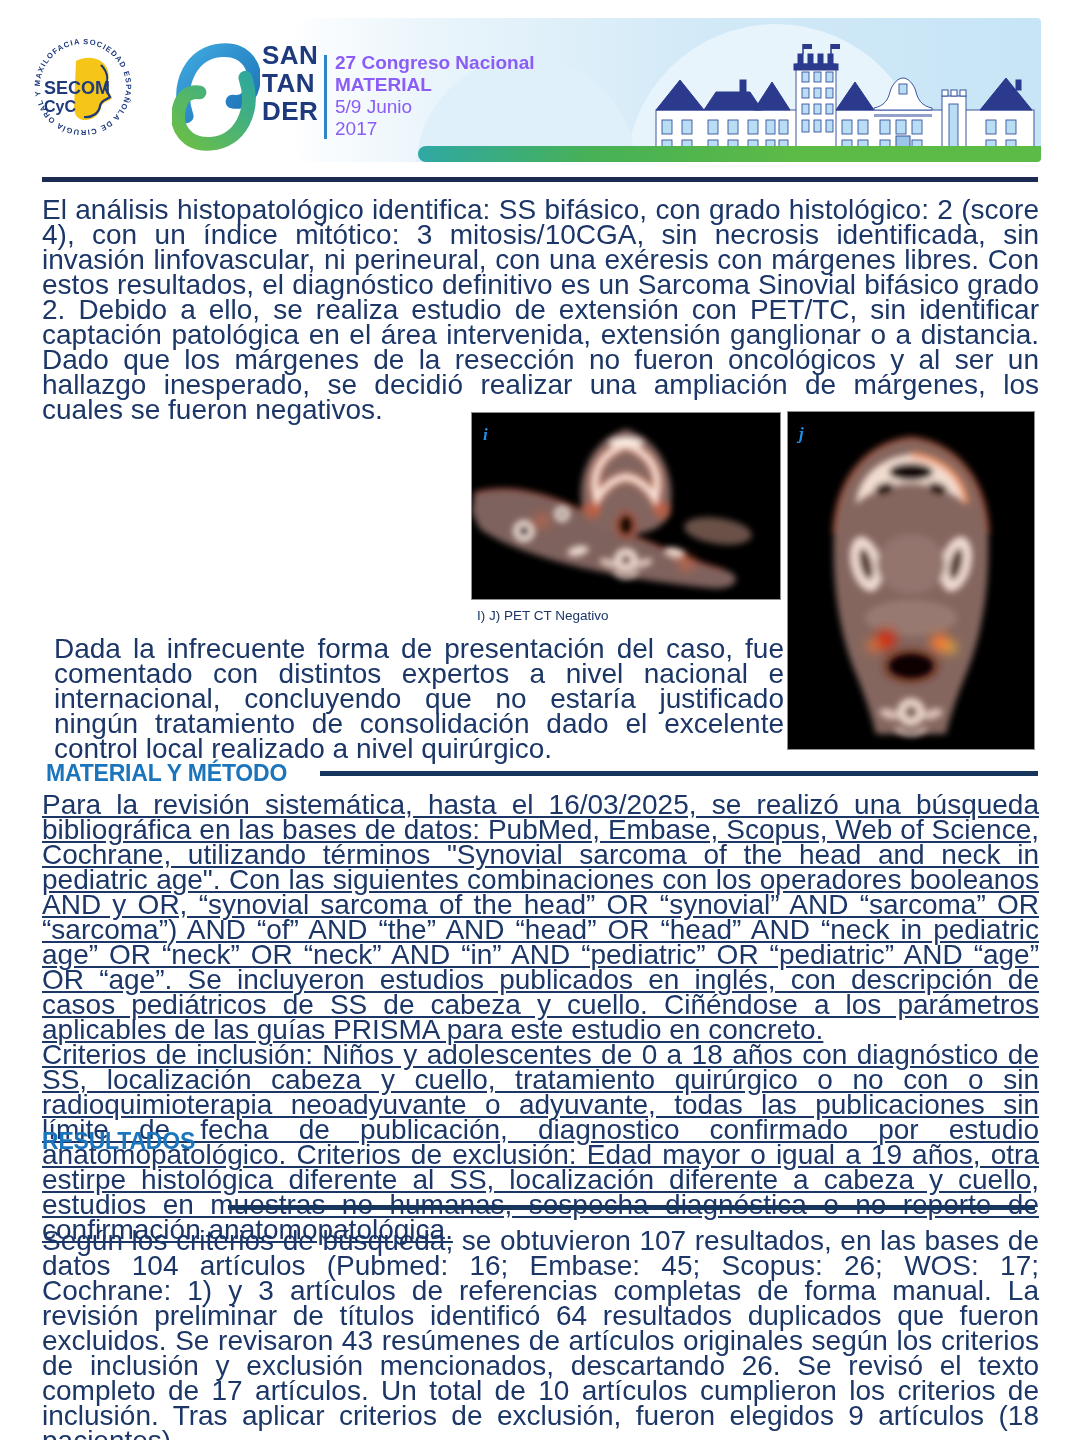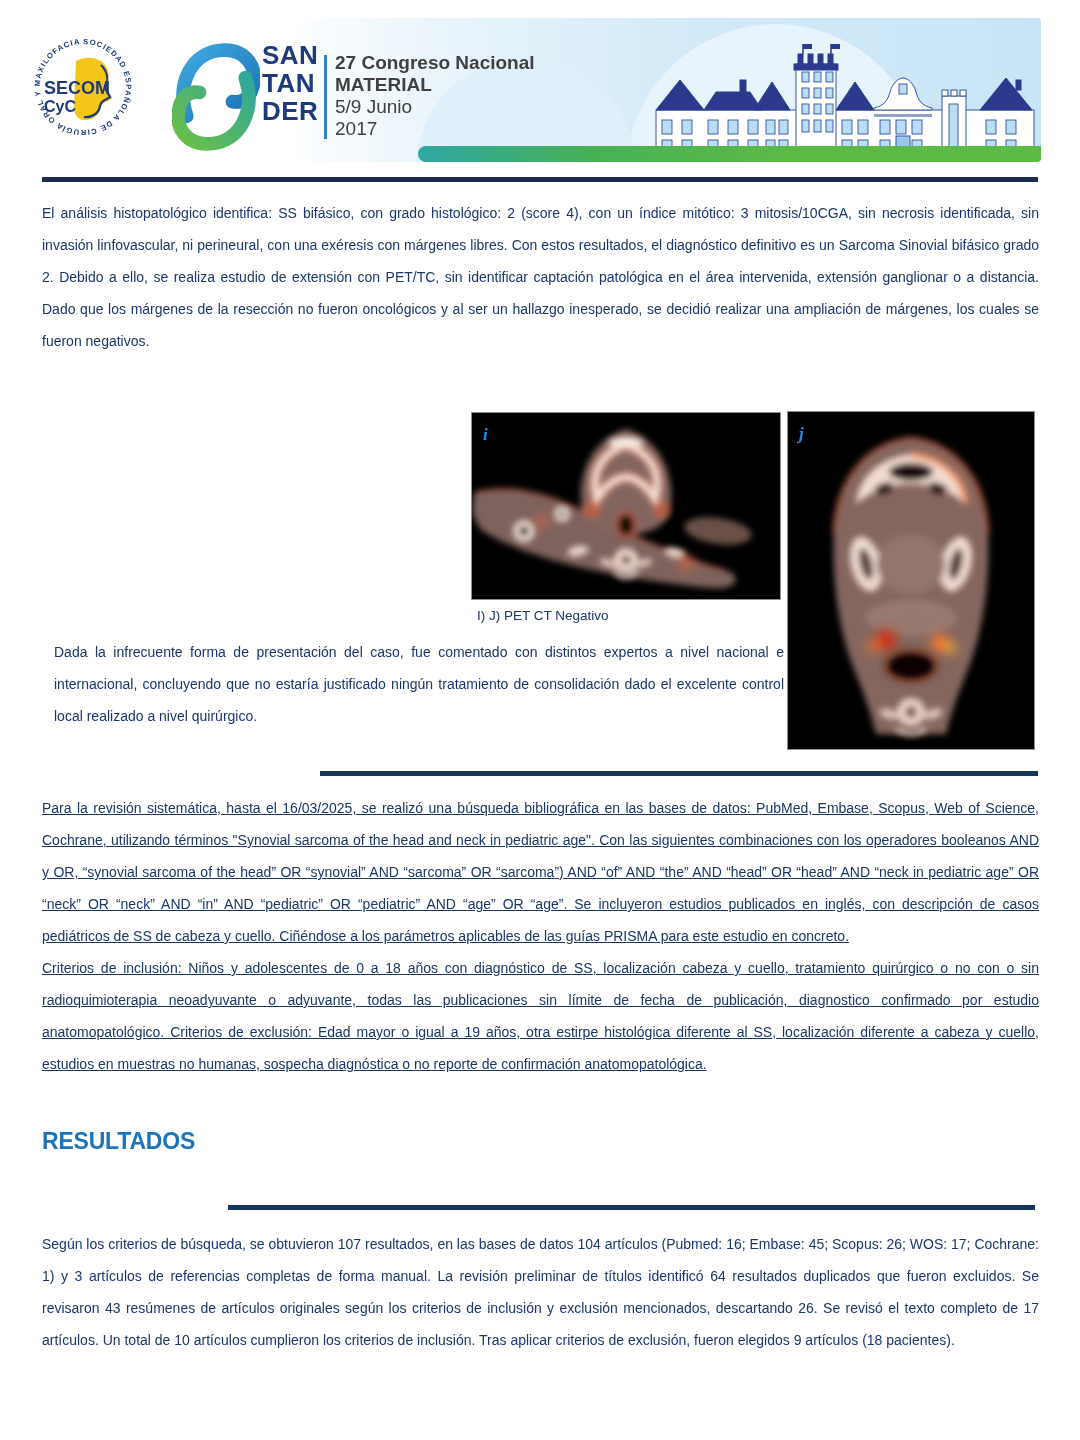--- a/index.html
+++ b/index.html
@@ -24,27 +24,27 @@
     background:linear-gradient(90deg,#2fa8a4 0%,#47b155 28%,#5cba46 60%,#5cba46 100%);
   }
   .palace { position:absolute; left:354px; top:26px; }
   .secom-logo { position:absolute; left:30px; top:34px; width:106px; height:106px; }
   .s-logo { position:absolute; left:172px; top:36px; }
   .santander-wordmark {
     position:absolute; left:262px; top:41px; color:#1e3a7c; font-weight:bold;
     font-size:26px; line-height:28px; letter-spacing:.5px;
   }
   .hdr-divider { position:absolute; left:324px; top:55px; width:3px; height:84px; background:#2e86c5; }
-  .congress-info { position:absolute; left:335px; top:52px; color:#404040; font-size:19px; line-height:22px; }
+  .congress-info { position:absolute; left:335px; top:52px; color:#8b5cf6; font-size:19px; line-height:22px; }
   .congress-info .b { font-weight:bold; }
   .header-rule { position:absolute; left:42px; top:177px; width:996px; height:5px; background:#1b2b52; }
 
   
   .para {
-    position:absolute; color:#1b3667; font-size:14px; line-height:32px;
+    position:absolute; color:#1b3667; font-size:28px; line-height:25px;
     text-align:justify;
   }
   .p-intro       { left:42px; top:197px;  width:997px; }
   .p-oncology    { left:42px; top:399px;  width:402px; }
   .p-dada        { left:54px; top:636px;  width:730px; }
   .p-material    { left:42px; top:792px;  width:997px;text-decoration:underline; }
   .p-resultados  { left:42px; top:1228px; width:997px; }
 
   .sec-title {
     position:absolute; color:#1b75bc; font-weight:bold; font-size:23px;
@@ -295,20 +295,21 @@
         <path d="M108,316 C116,324 130,324 138,316" stroke="#dfc7bc" stroke-width="4" fill="none"></path>
       </g>
     </svg>
     <span class="pet-label">j</span>
   </div>
 
   <div class="pet-caption">I)  J) PET CT Negativo</div>
 
   <p class="para p-dada">Dada la infrecuente forma de presentación del caso, fue comentado con distintos expertos a nivel nacional e internacional, concluyendo que no estaría justificado ningún tratamiento de consolidación dado el excelente control local realizado a nivel quirúrgico.</p>
 
+  <div class="sec-title t-material">MATERIAL Y MÉTODO</div>
   <div class="sec-rule r-material"></div>
   <div class="para p-material">
     <p>Para la revisión sistemática, hasta el 16/03/2025, se realizó una búsqueda bibliográfica en las bases de datos: PubMed, Embase, Scopus, Web of Science, Cochrane, utilizando términos "Synovial sarcoma of the head and neck in pediatric age". Con las siguientes combinaciones con los operadores booleanos AND y OR, “synovial sarcoma of the head” OR “synovial” AND “sarcoma” OR “sarcoma”) AND “of” AND “the” AND “head” OR “head” AND “neck in pediatric age” OR “neck” OR “neck” AND “in” AND “pediatric” OR “pediatric” AND “age” OR “age”. Se incluyeron estudios publicados en inglés, con descripción de casos pediátricos de SS de cabeza y cuello. Ciñéndose a los parámetros aplicables de las guías PRISMA para este estudio en concreto.</p>
     <p>Criterios de inclusión: Niños y adolescentes de 0 a 18 años con diagnóstico de SS, localización cabeza y cuello, tratamiento quirúrgico o no con o sin radioquimioterapia neoadyuvante o adyuvante, todas las publicaciones sin límite de fecha de publicación, diagnostico confirmado por estudio anatomopatológico. Criterios de exclusión: Edad mayor o igual a 19 años, otra estirpe histológica diferente al SS, localización diferente a cabeza y cuello, estudios en muestras no humanas, sospecha diagnóstica o no reporte de confirmación anatomopatológica.</p>
   </div>
 
   <div class="sec-title t-resultados">RESULTADOS</div>
   <div class="sec-rule r-resultados"></div>
   <p class="para p-resultados">Según los criterios de búsqueda, se obtuvieron 107 resultados, en las bases de datos 104 artículos (Pubmed: 16; Embase: 45; Scopus: 26; WOS: 17; Cochrane: 1)  y 3 artículos de referencias completas de forma manual. La revisión preliminar de títulos identificó 64 resultados duplicados que fueron excluidos. Se revisaron 43 resúmenes de artículos originales según los criterios de inclusión y exclusión mencionados, descartando  26. Se revisó el texto completo de 17 artículos. Un total de 10 artículos cumplieron los criterios de inclusión. Tras aplicar criterios de exclusión, fueron elegidos 9 artículos (18 pacientes).</p>
 

